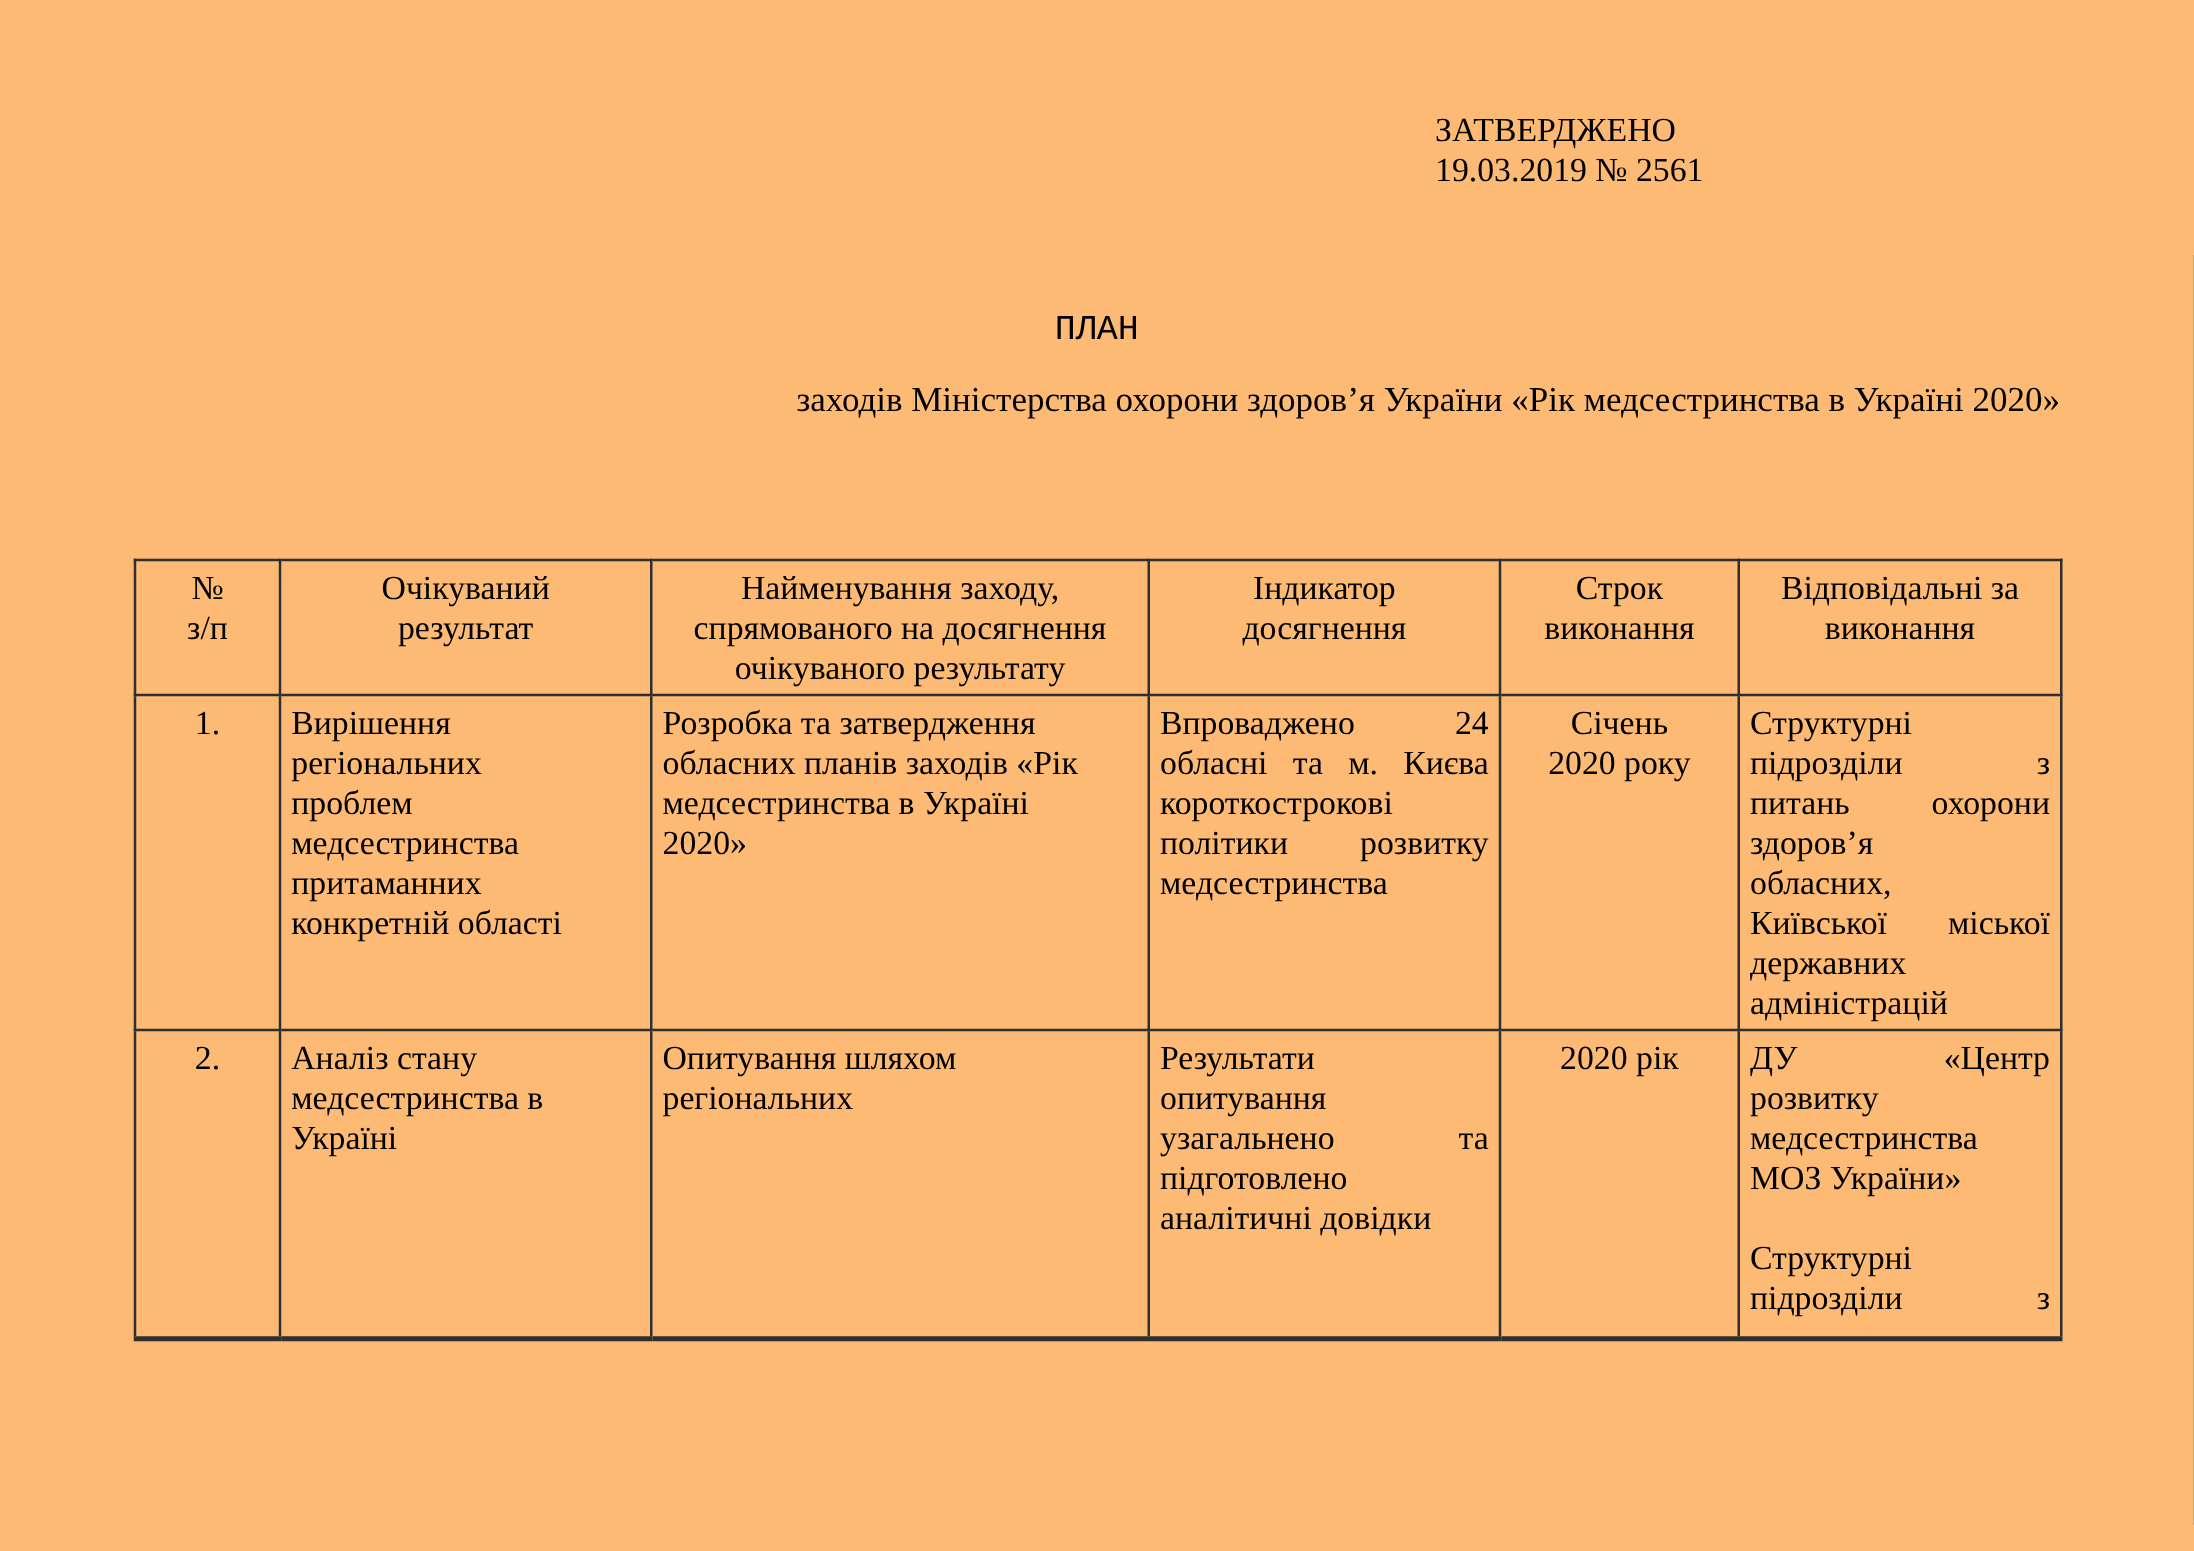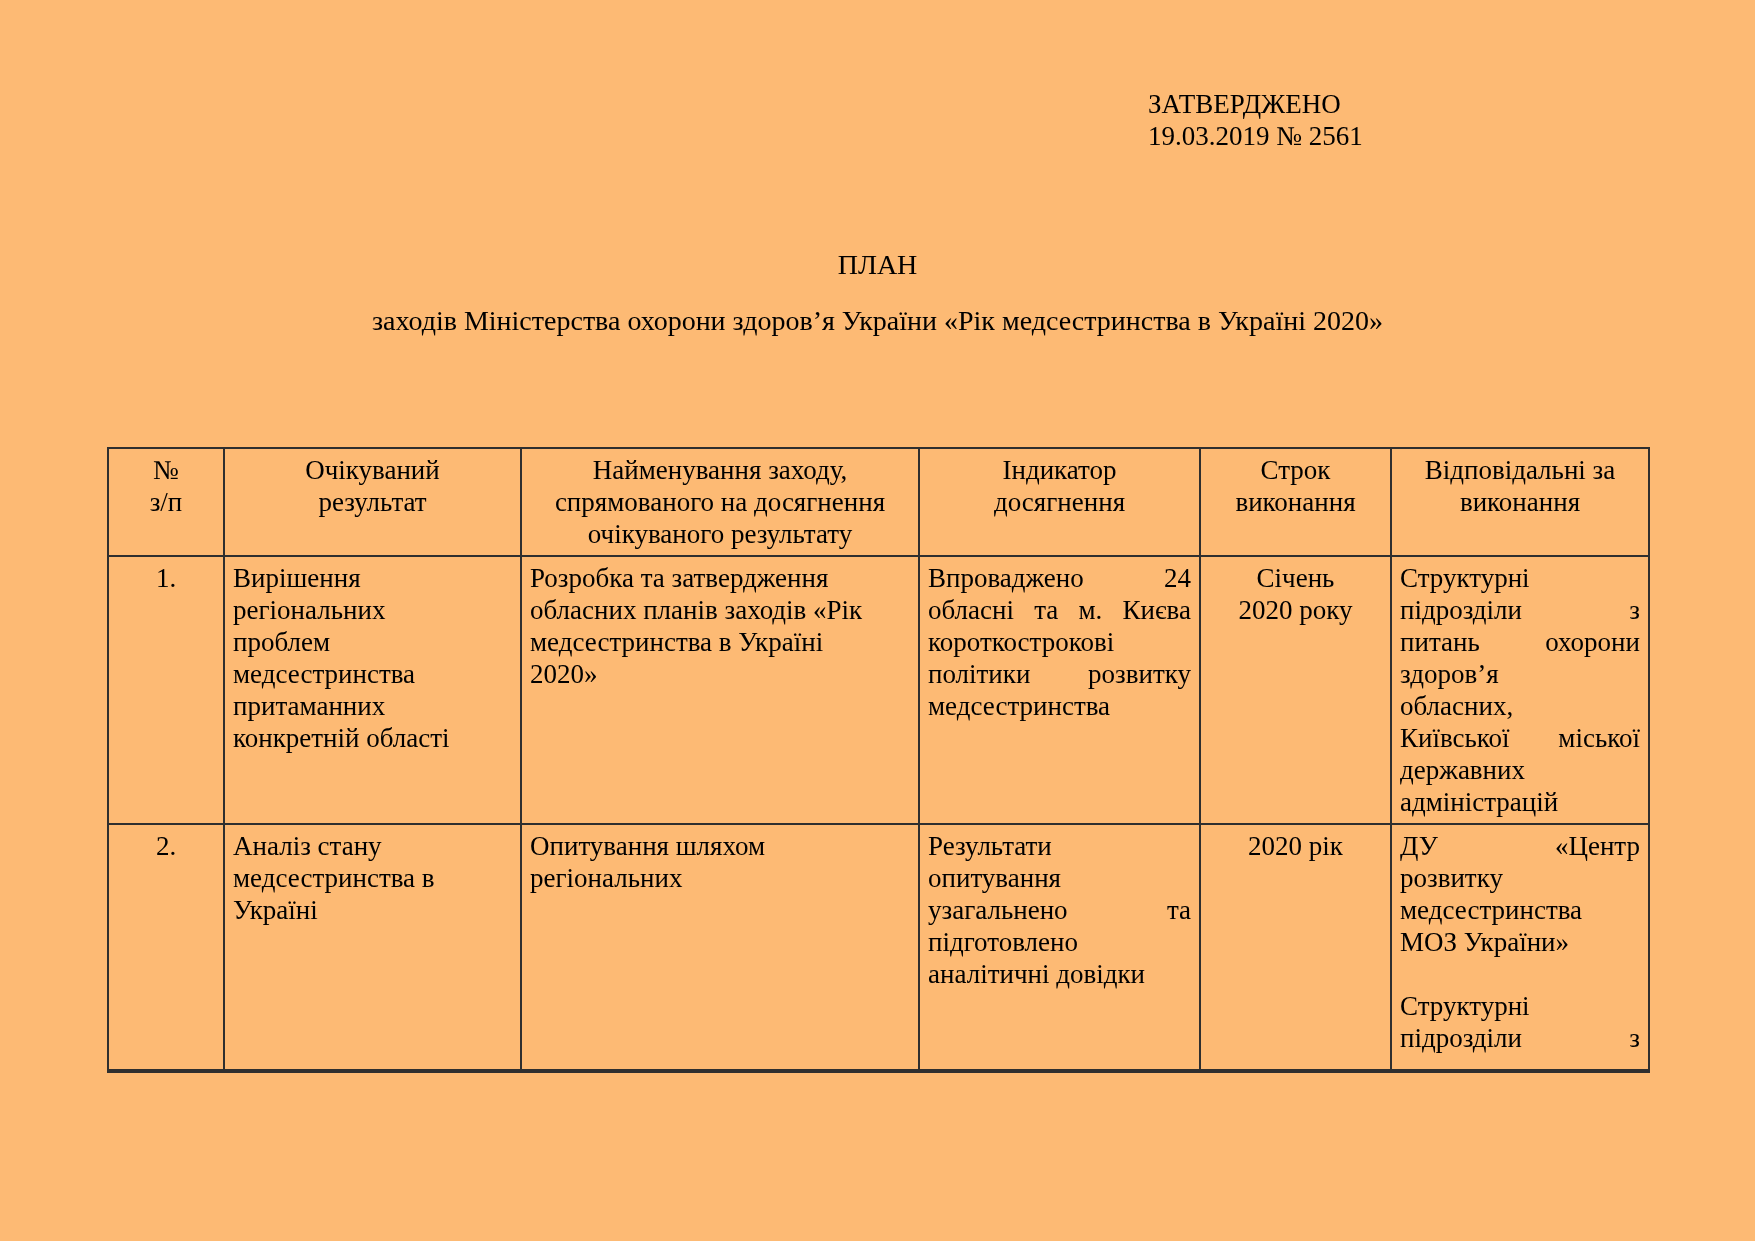--- a/index.html
+++ b/index.html
@@ -25,27 +25,28 @@
 
   
   .doc-title {
     position: absolute;
     left: 107px;
     top: 248px;
     width: 1541px;
     text-align: center;
     font-size: 28px;
     line-height: 33px;
+    font-family: Liberation Mono, monospace;
   }
   .doc-subtitle {
     position: absolute;
     left: 107px;
     top: 304px;
     width: 1541px;
-    text-align: center;
+    text-align: right;
     font-size: 28px;
     line-height: 33px;
   }
 
   
   table.plan-table {
     position: absolute;
     left: 107px;
     top: 447px;
     width: 1541px;

